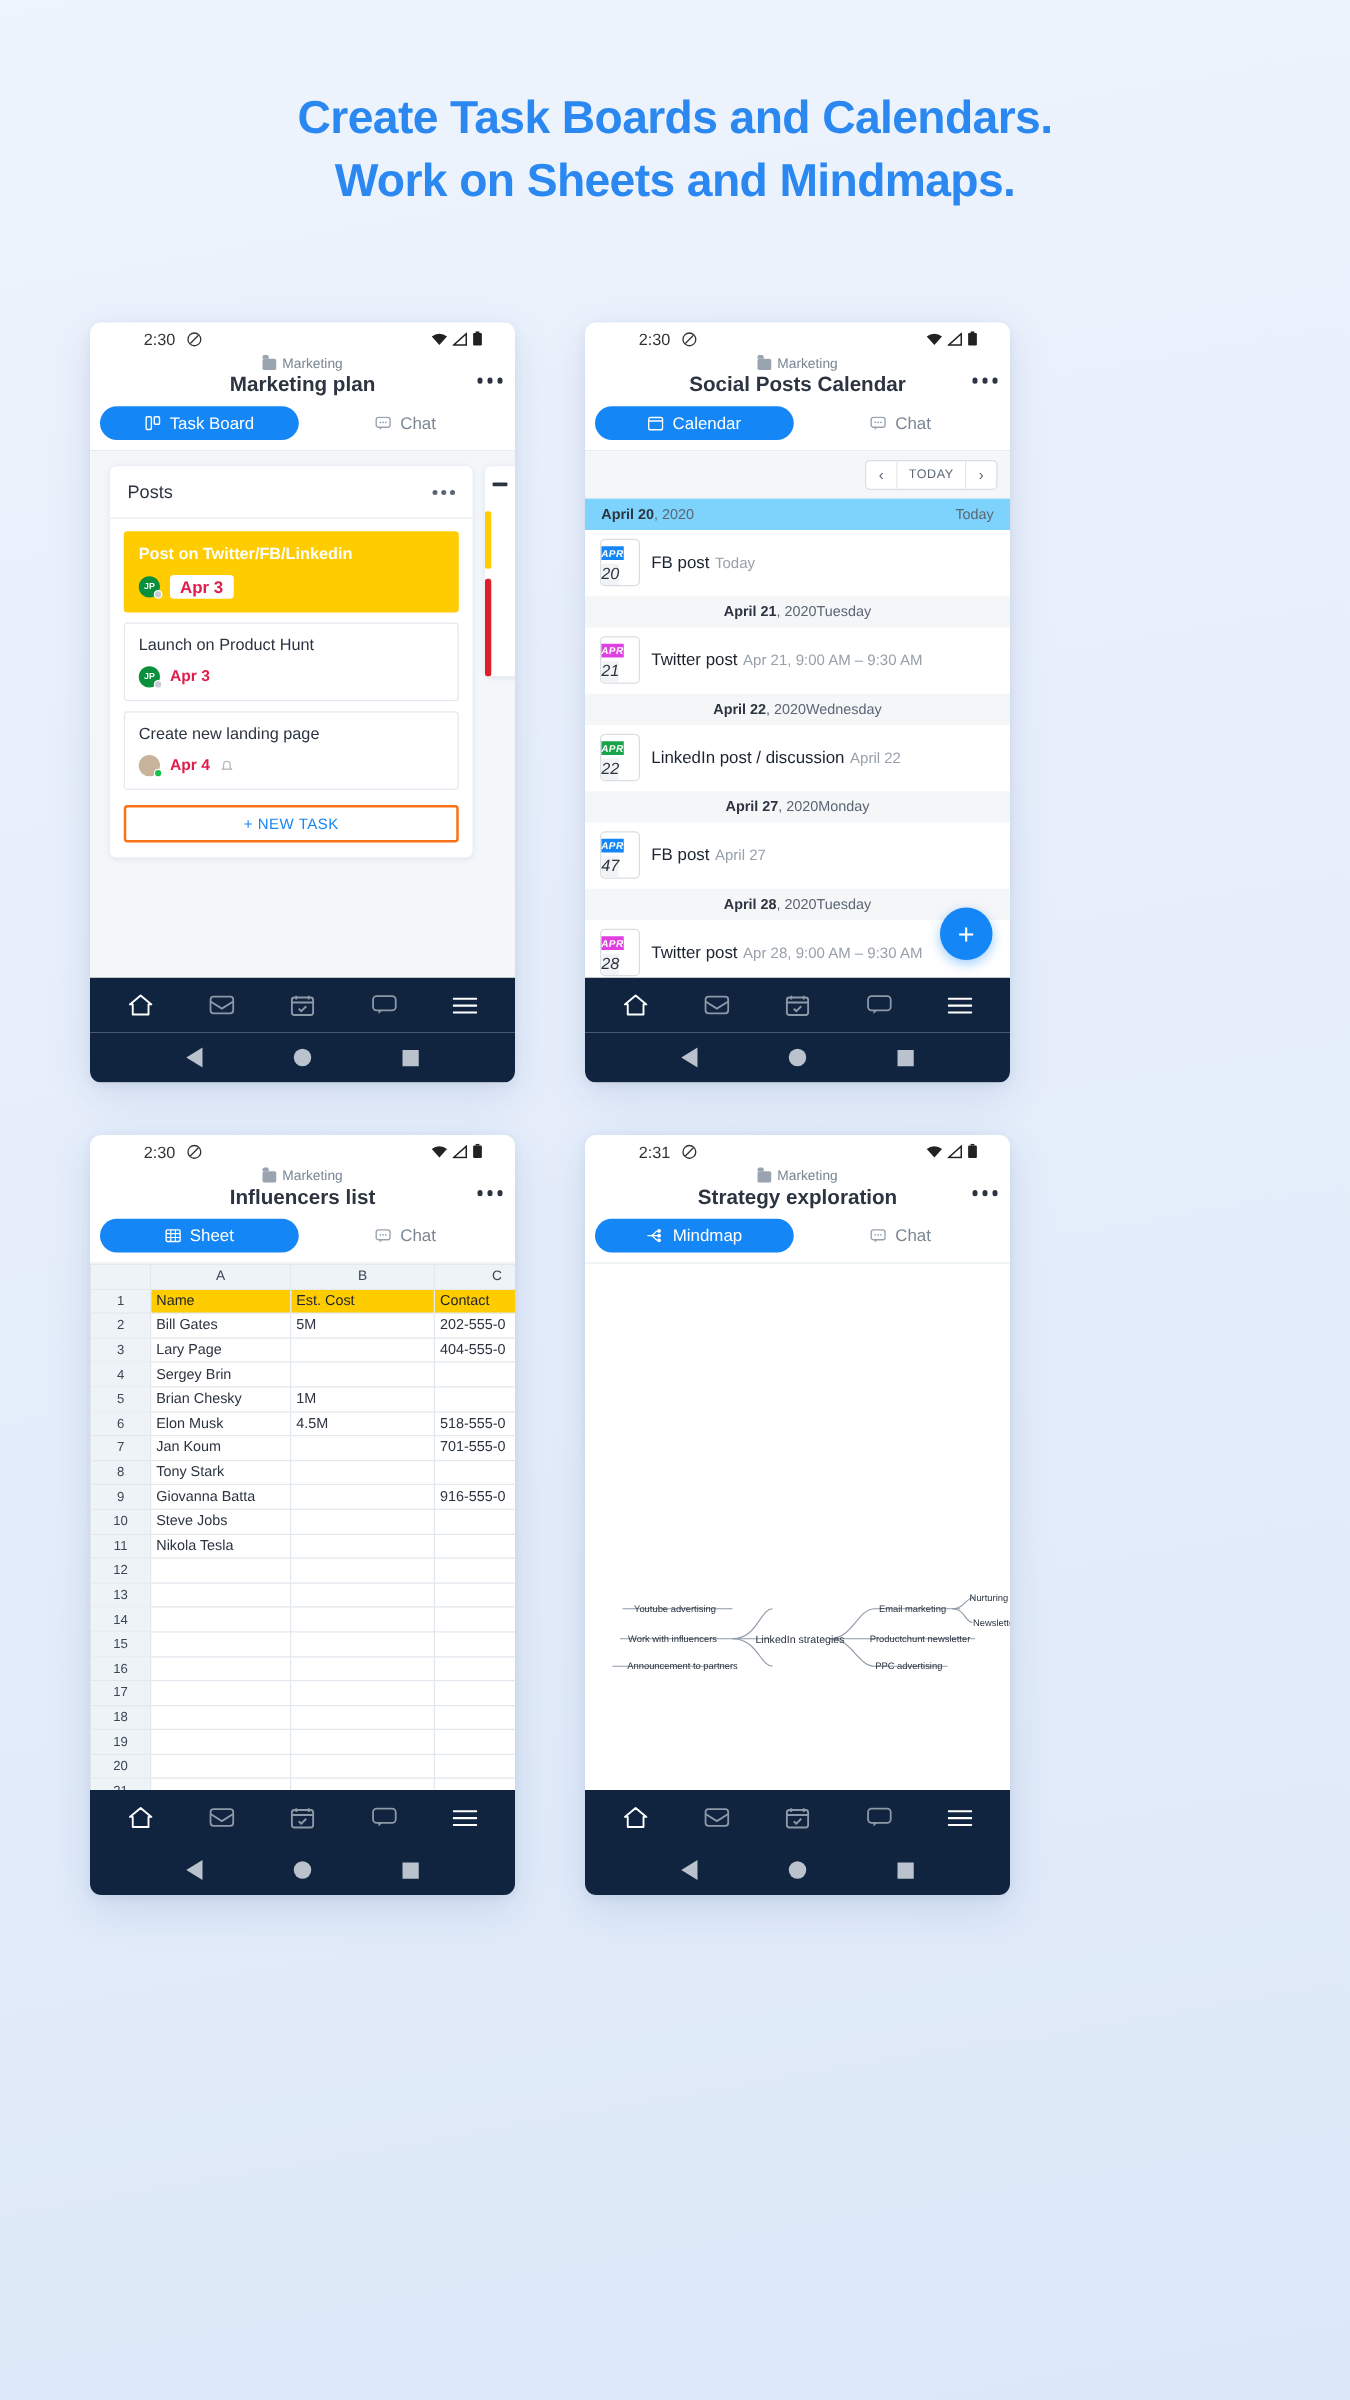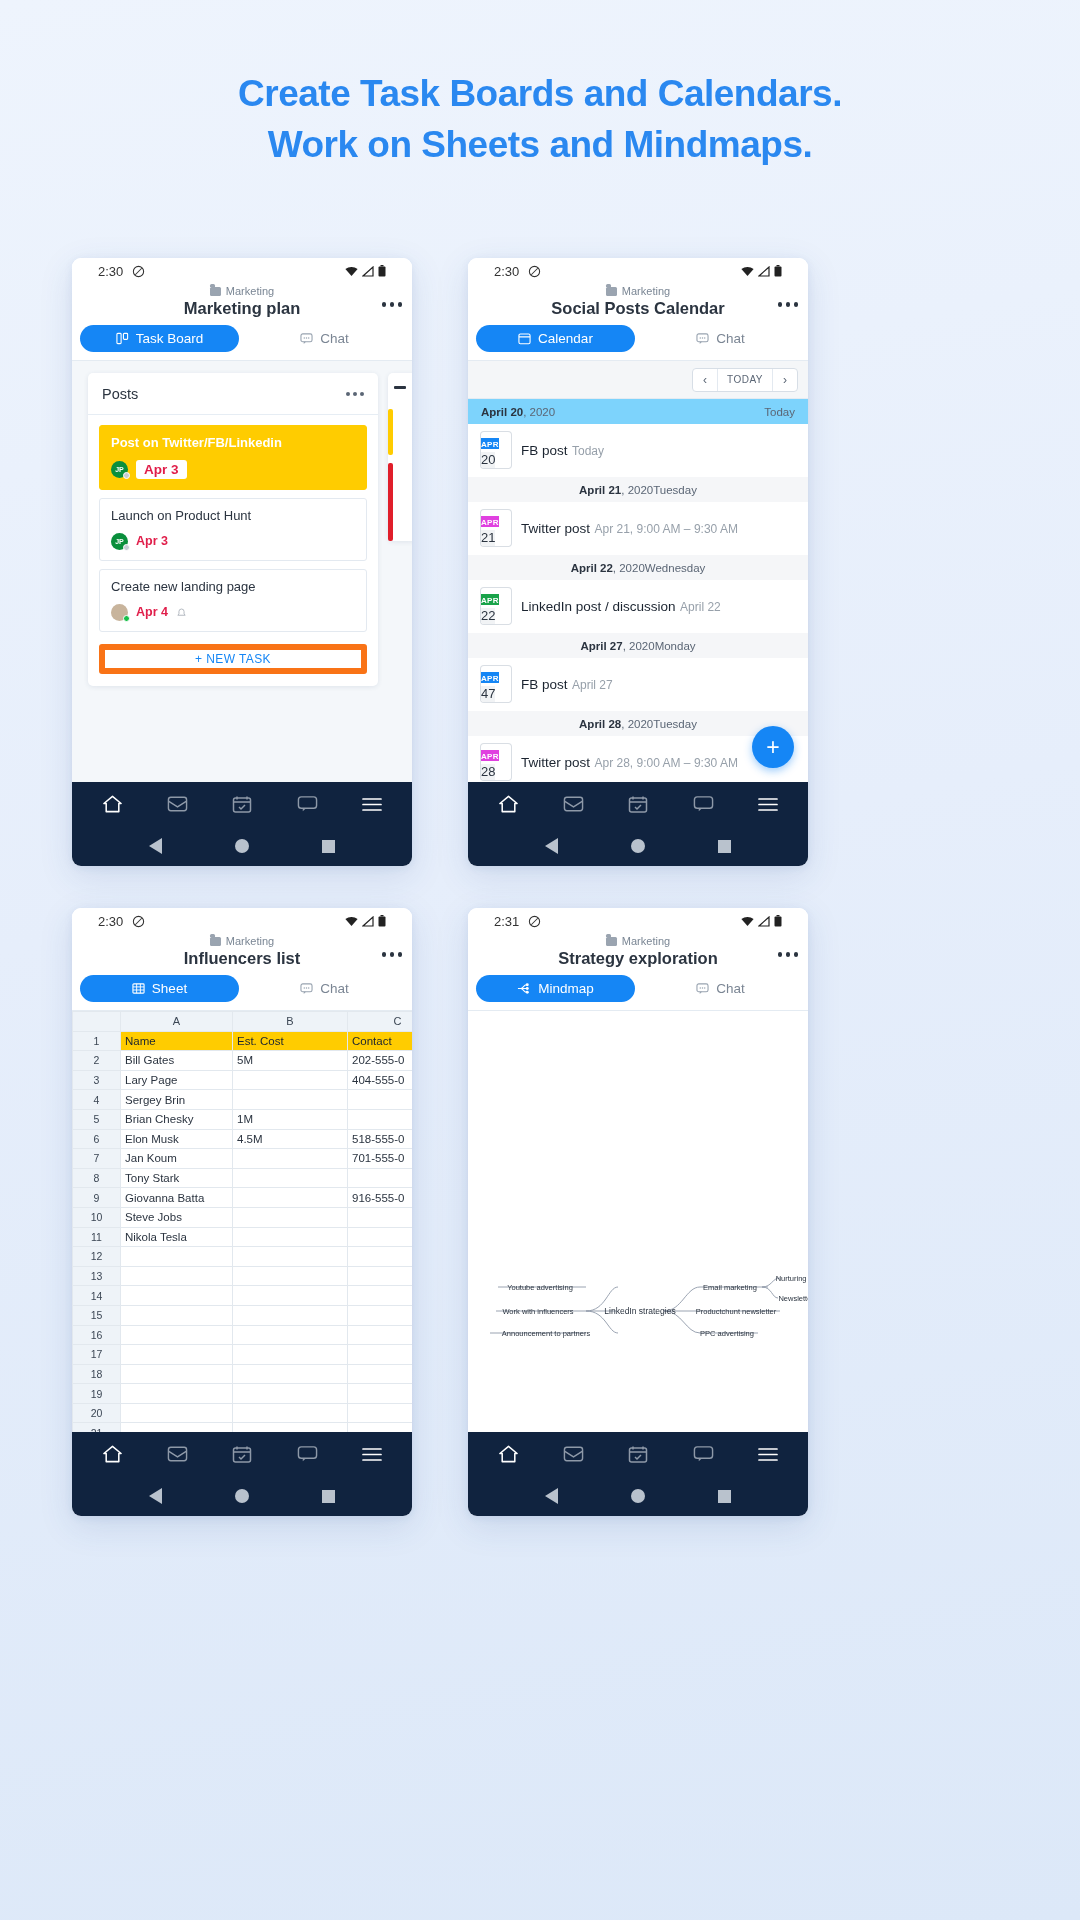--- a/index.html
+++ b/index.html
@@ -46,20 +46,21 @@
   #phone-mindmap    { left: 468px; top: 908px;  height: 608px; }
 
   
   .statusbar {
     height: 26px;
     display: flex; align-items: center;
     padding: 0 26px;
     font-size: 12.5px;
     color: #222;
     background: #fff;
+    margin-left: 17px;
   }
   .sb-time { font-size: 13px; color: #333; }
   .sb-dnd { margin-left: 9px; width: 13px; height: 13px; }
   .sb-right { margin-left: auto; display: flex; align-items: center; gap: 4px; }
   .sb-right svg { display: block; }
 
   
   .app-header { background: #fff; padding: 0 10px 0 10px; position: relative; }
   .folder-row {
     display: flex; align-items: center; justify-content: center; gap: 5px;
@@ -173,21 +174,21 @@
     background: #c6ccd4; border: 1.5px solid #fff;
   }
   .avatar-badge .dot.online { background: #19c04a; }
   .due { font-size: 12.5px; color: #e01e4a; font-weight: bold; }
   .card.highlight .due {
     background: #fff; padding: 2px 8px; border-radius: 3px; font-size: 13.5px;
   }
   .bell { width:11px;height:11px;opacity:.55; }
   .newtask {
     margin: 12px 11px 0 11px;
-    border: 6px solid #f97316;
+    border: 2px solid #f97316;
     border-radius: 3px;
     height: 30px;
     display: flex; align-items: center; justify-content: center;
     color: #1586f5; font-size: 12px; letter-spacing: .4px;
     background: #fff;
   }
   .col-peek {
     width: 26px; flex: 0 0 26px;
     background: #fff;
     border-radius: 5px 0 0 5px;
@@ -221,21 +222,21 @@
   }
   .day-head {
     display: flex; align-items: center; justify-content: space-between;
     padding: 7px 13px 6px 13px;
     font-size: 11.5px; color: #5b6675;
   }
   .day-head.tinted { background: #7dd3fc; }
   .day-head.plain { background: #f5f6f8; justify-content: center; }
   .day-head b { color: #2b3440; font-weight: bold; }
   .ev-row { display: flex; align-items: center; gap: 10px; padding: 8px 13px 9px 13px; }
-  .mini-cal { width: 30px; flex: 0 0 30px; border-radius: 3px; overflow: hidden; box-shadow: 0 0 0 1px #d9dee4; }
+  .mini-cal { width: 30px; flex: 0 0 30px; border-radius: 3px; overflow: hidden; box-shadow: 0 0 0 1px #d9dee4; font-style: italic; }
   .mini-cal .m { font-size: 8px; color: #fff; text-align: center; padding: 1.5px 0 1px 0; font-weight: bold; letter-spacing:.3px; }
   .mini-cal .d { font-size: 13px; color: #2b3440; text-align: center; background: #f1f3f5; padding: 0 0 2px 0; }
   .ev-text .t { font-size: 13.5px; color: #1b2430; }
   .ev-text .s { font-size: 12px; color: #97a0aa; margin-top: 1px; }
   .fab {
     position: absolute; right: 14px; bottom: 14px;
     width: 42px; height: 42px; border-radius: 50%;
     background: #1586f5; color: #fff;
     display: flex; align-items: center; justify-content: center;
     font-size: 23px; font-weight: 300;

